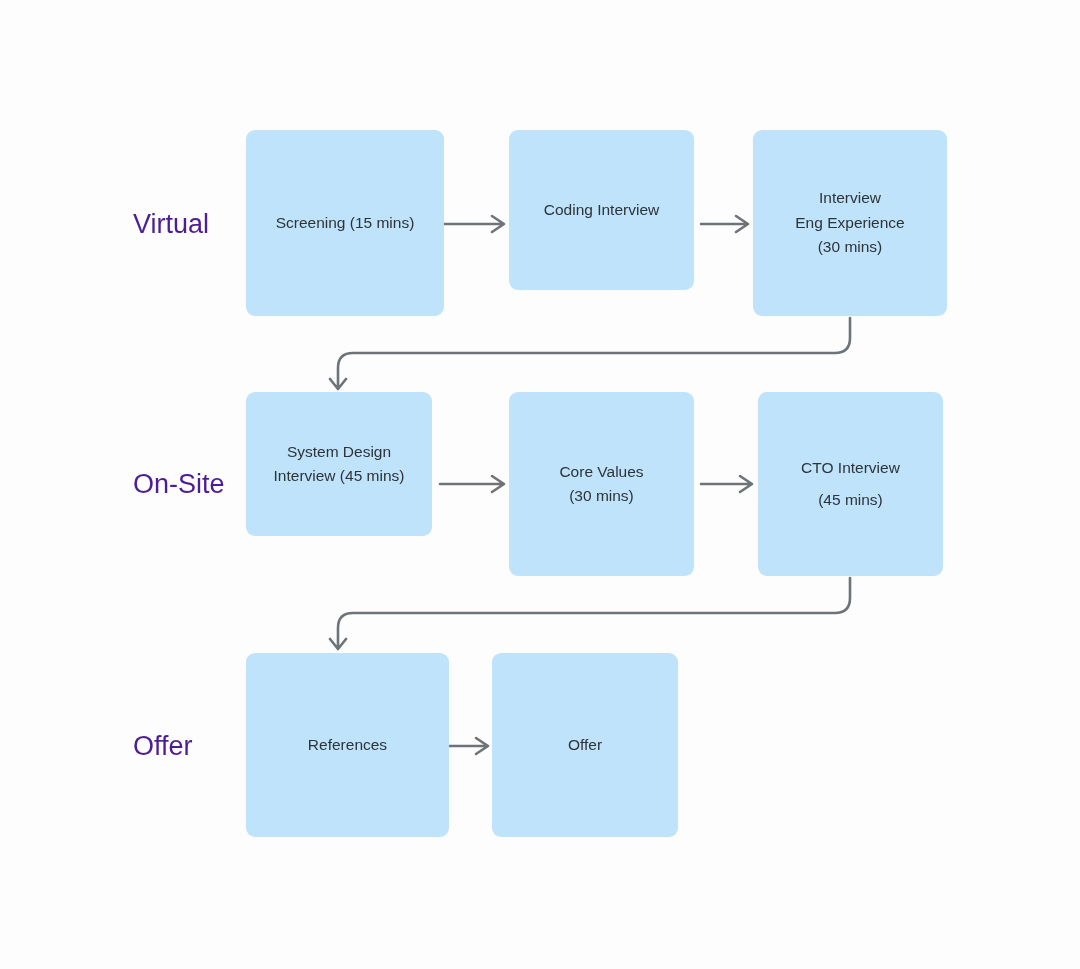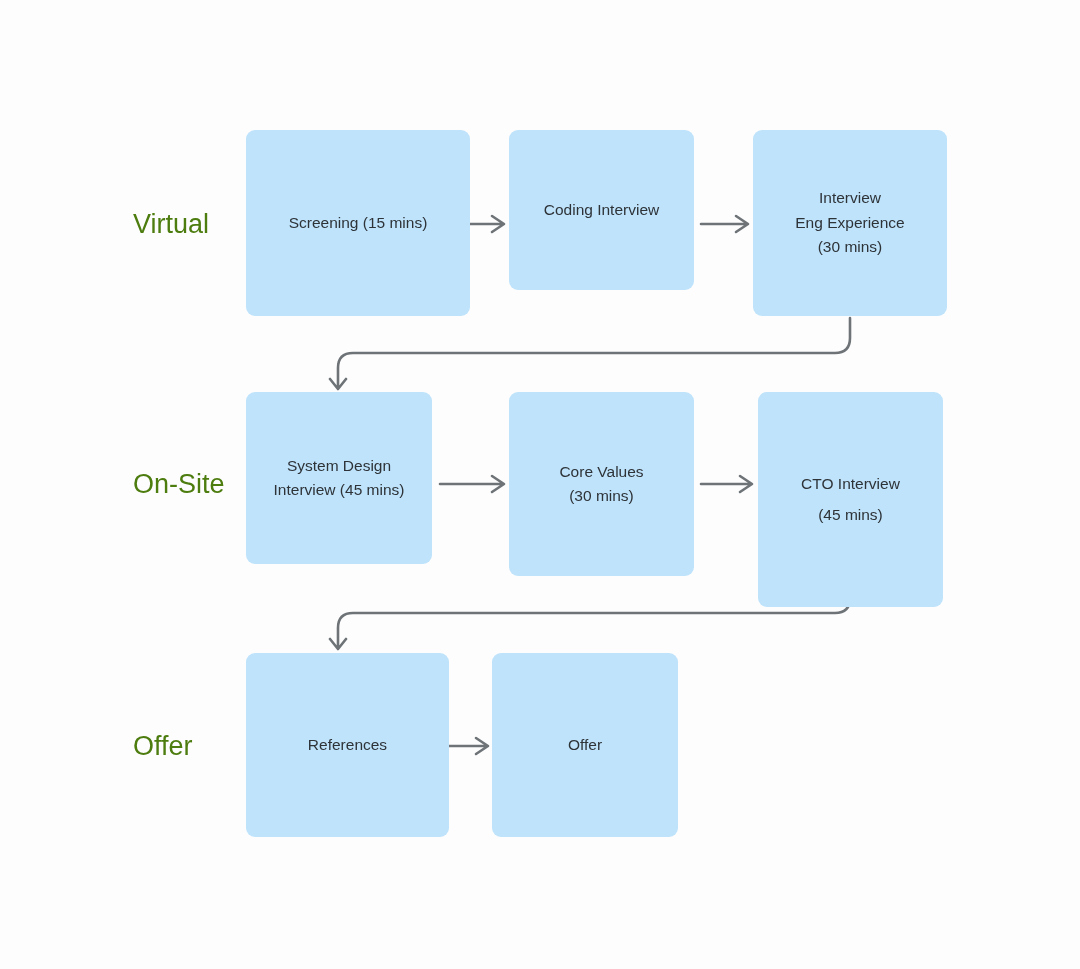--- a/index.html
+++ b/index.html
@@ -11,21 +11,21 @@
     font-family: "Liberation Sans", "DejaVu Sans", sans-serif;
     overflow: hidden;
   }
   .connector-layer {
     position: absolute;
     left: 0; top: 0;
     width: 1080px; height: 969px;
   }
   .lane-label {
     position: absolute;
-    color: #4d7c0f;
+    color: #4c1d95;
     font-size: 27px;
     line-height: 36px;
     font-weight: 400;
     white-space: nowrap;
   }
   .node {
     position: absolute;
     background: #bee3fb;
     border-radius: 9px;
     display: flex;
@@ -59,41 +59,41 @@
       <path d="M850,578 L850,598 Q850,613 835,613 L353,613 Q338,613 338,628 L338,647 M330,639 L338,649 L346,639"></path>
 
       <path d="M437,746 H486 M476,738 L488,746 L476,754"></path>
     </g>
   </svg>
 
   <div class="lane-label" style="left:133px; top:206px;">Virtual</div>
   <div class="lane-label" style="left:133px; top:466px;text-align:center;">On-Site</div>
   <div class="lane-label" style="left:133px; top:728px;">Offer</div>
 
-  <div class="node" style="left:246px; top:130px; width:224px; height:186px;">
+  <div class="node" style="left:246px; top:130px; width:198px; height:186px;">
     <div class="node-line">Screening (15 mins)</div>
   </div>
   <div class="node" style="left:509px; top:130px; width:185px; height:160px;">
     <div class="node-line">Coding Interview</div>
   </div>
   <div class="node" style="left:753px; top:130px; width:194px; height:186px;">
     <div class="node-line">Interview</div>
     <div class="node-line">Eng Experience</div>
     <div class="node-line">(30 mins)</div>
   </div>
 
-  <div class="node" style="left:246px; top:392px; width:186px; height:172px;">
+  <div class="node" style="left:246px; top:392px; width:186px; height:144px;">
     <div class="node-line">System Design</div>
     <div class="node-line">Interview (45 mins)</div>
   </div>
   <div class="node" style="left:509px; top:392px; width:185px; height:184px;align-items:flex-end;">
     <div class="node-line">Core Values</div>
     <div class="node-line">(30 mins)</div>
   </div>
-  <div class="node" style="left:758px; top:392px; width:185px; height:215px;gap:7px;">
+  <div class="node" style="left:758px; top:392px; width:185px; height:184px;gap:7px;">
     <div class="node-line">CTO Interview</div>
     <div class="node-line">(45 mins)</div>
   </div>
 
   <div class="node" style="left:246px; top:653px; width:203px; height:184px;">
     <div class="node-line">References</div>
   </div>
   <div class="node" style="left:492px; top:653px; width:186px; height:184px;">
     <div class="node-line">Offer</div>
   </div>

